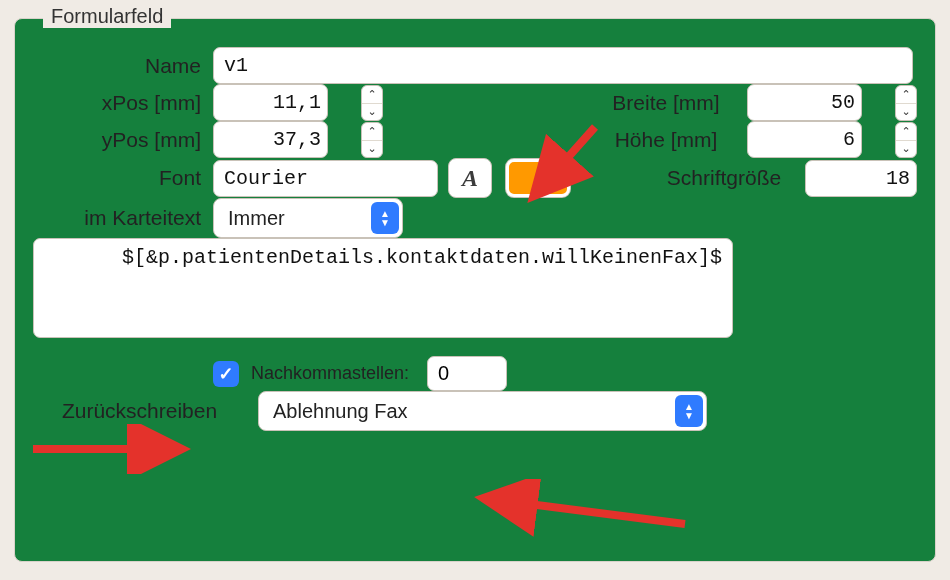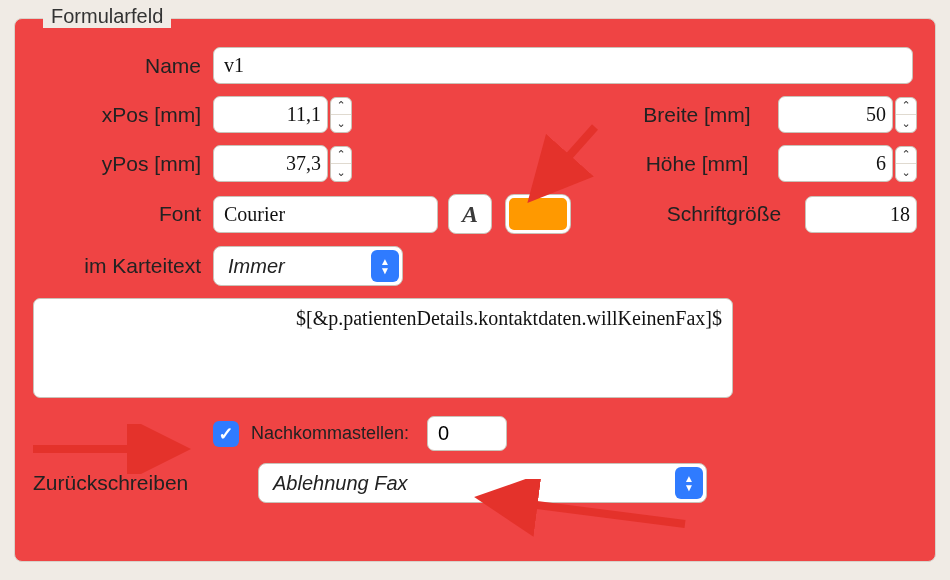--- a/index.html
+++ b/index.html
@@ -13,59 +13,58 @@
     width: 950px;
     height: 580px;
     overflow: hidden;
   }
   .fieldset {
     position: relative;
     border: 1px solid #d8d2ca;
     border-radius: 8px;
     margin: 18px 14px 14px 14px;
     padding: 28px 18px 22px 18px;
-    background: #ef4444;
+    background: #15803d;
     height: 544px;
   }
   .legend {
     position: absolute;
     top: -14px;
     left: 28px;
     background: #f0ebe5;
     padding: 0 8px;
     font-size: 20px;
     color: #333;
   }
   .row {
     display: flex;
     align-items: center;
-    margin-bottom: 12px;
   }
   .row.tall { align-items: flex-start; }
   .label {
     width: 180px;
     text-align: right;
     padding-right: 12px;
     color: #222;
     font-size: 21px;
     line-height: 1.2;
   }
   .label.two-line { padding-top: 4px; }
   input.text, textarea.text, .select, input.num {
     background: #ffffff;
     border: 1px solid #c9c2b8;
     border-radius: 7px;
     font-size: 20px;
     padding: 6px 10px;
     color: #111;
-    font-family: Liberation Serif, serif;
+    font-family: Liberation Mono, monospace;
   }
   input.text.full { width: 700px; }
   input.num { width: 115px; text-align: right; padding-right: 6px; }
-  .stepper-wrap { position: relative; display: inline-flex; align-items: center; }
+  .stepper-wrap { position: relative; display: inline-flex; align-items: flex-end; gap: 31px; }
   .stepper {
     display: flex;
     flex-direction: column;
     margin-left: 2px;
     border: 1px solid #c9c2b8;
     border-radius: 6px;
     background: #fff;
     width: 22px;
     height: 36px;
     overflow: hidden;
@@ -113,21 +112,20 @@
     background: #ff9900;
     border: 3px solid #ffffff;
     box-shadow: 0 0 0 1px #c9c2b8;
     margin-left: 14px;
     cursor: pointer;
   }
   .select-wrap {
     position: relative;
     display: inline-flex;
     align-items: flex-end;
-    font-style: italic;
   }
   .select-box {
     background: #fff;
     border: 1px solid #c9c2b8;
     border-radius: 8px;
     padding: 6px 40px 6px 14px;
     font-size: 20px;
     height: 40px;
     display: inline-flex;
     align-items: center;
@@ -271,21 +269,21 @@
   <div class="row" style="margin-top:18px">
     <div class="label"></div>
     <div class="checkbox">
       <span>✓</span>
     </div>
     <div style="font-size:18px; margin-right:18px;">Nachkommastellen:</div>
     <input class="small-num" value="0" style="">
   </div>
 
   <div class="row">
-    <div style="width:225px; text-align:left; padding-right:12px; font-size:21px;">Zurückschreiben</div>
+    <div style="width:225px; text-align:center; padding-right:12px; font-size:21px;">Zurückschreiben</div>
     <div class="select-wrap">
       <div class="select-box wide">
         <span>Ablehnung Fax</span>
       </div>
       <div class="select-arrows">
         <span>▲</span>
           <span>▼</span>
       </div>
     </div>
   </div>

